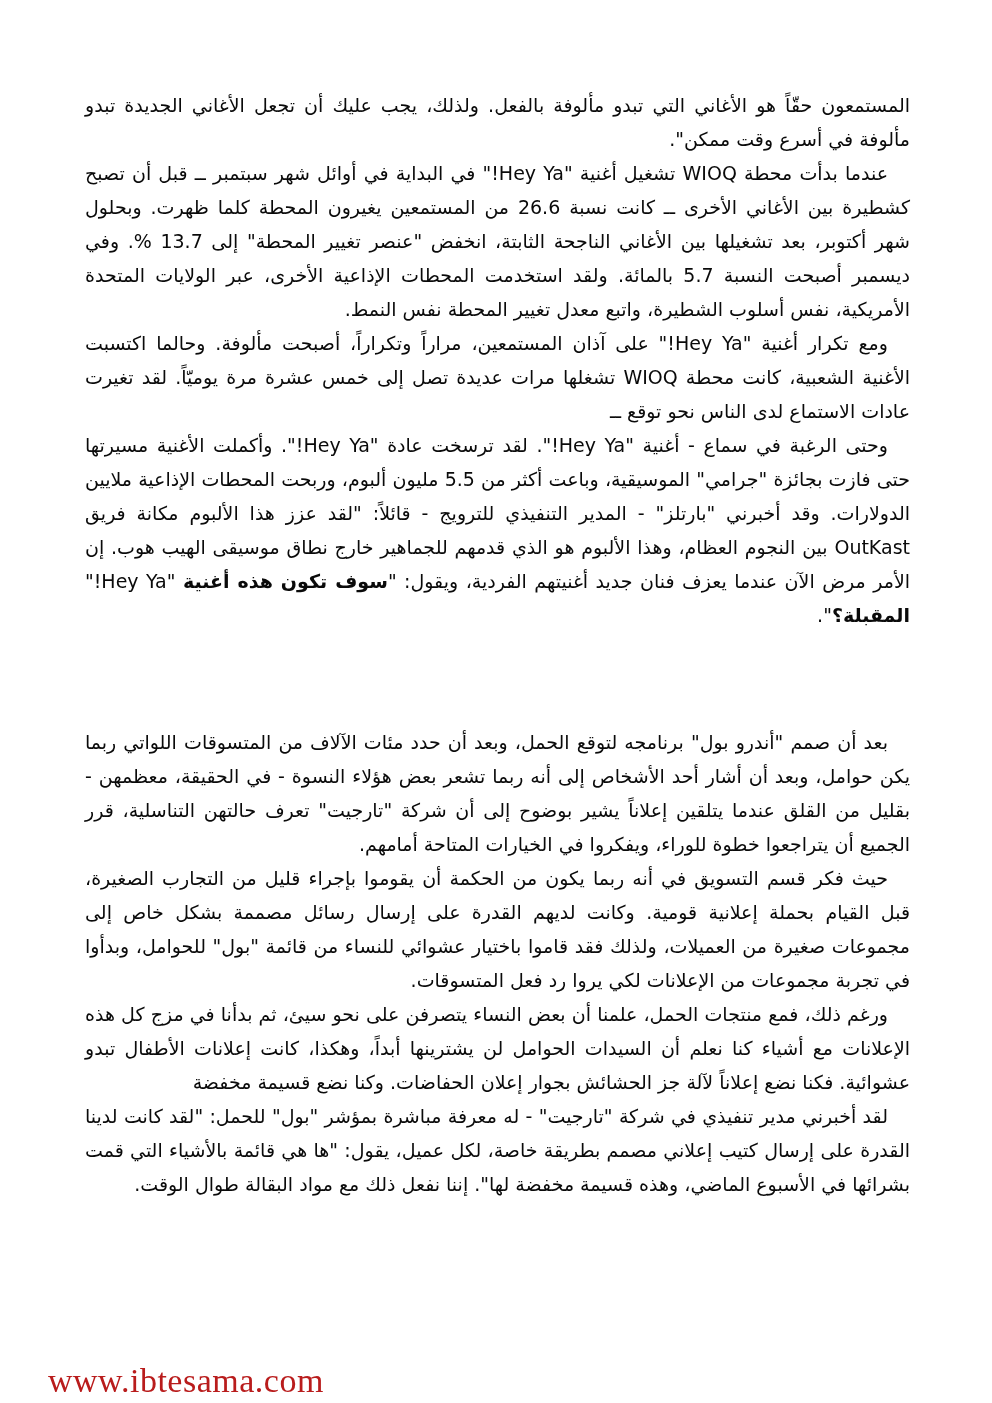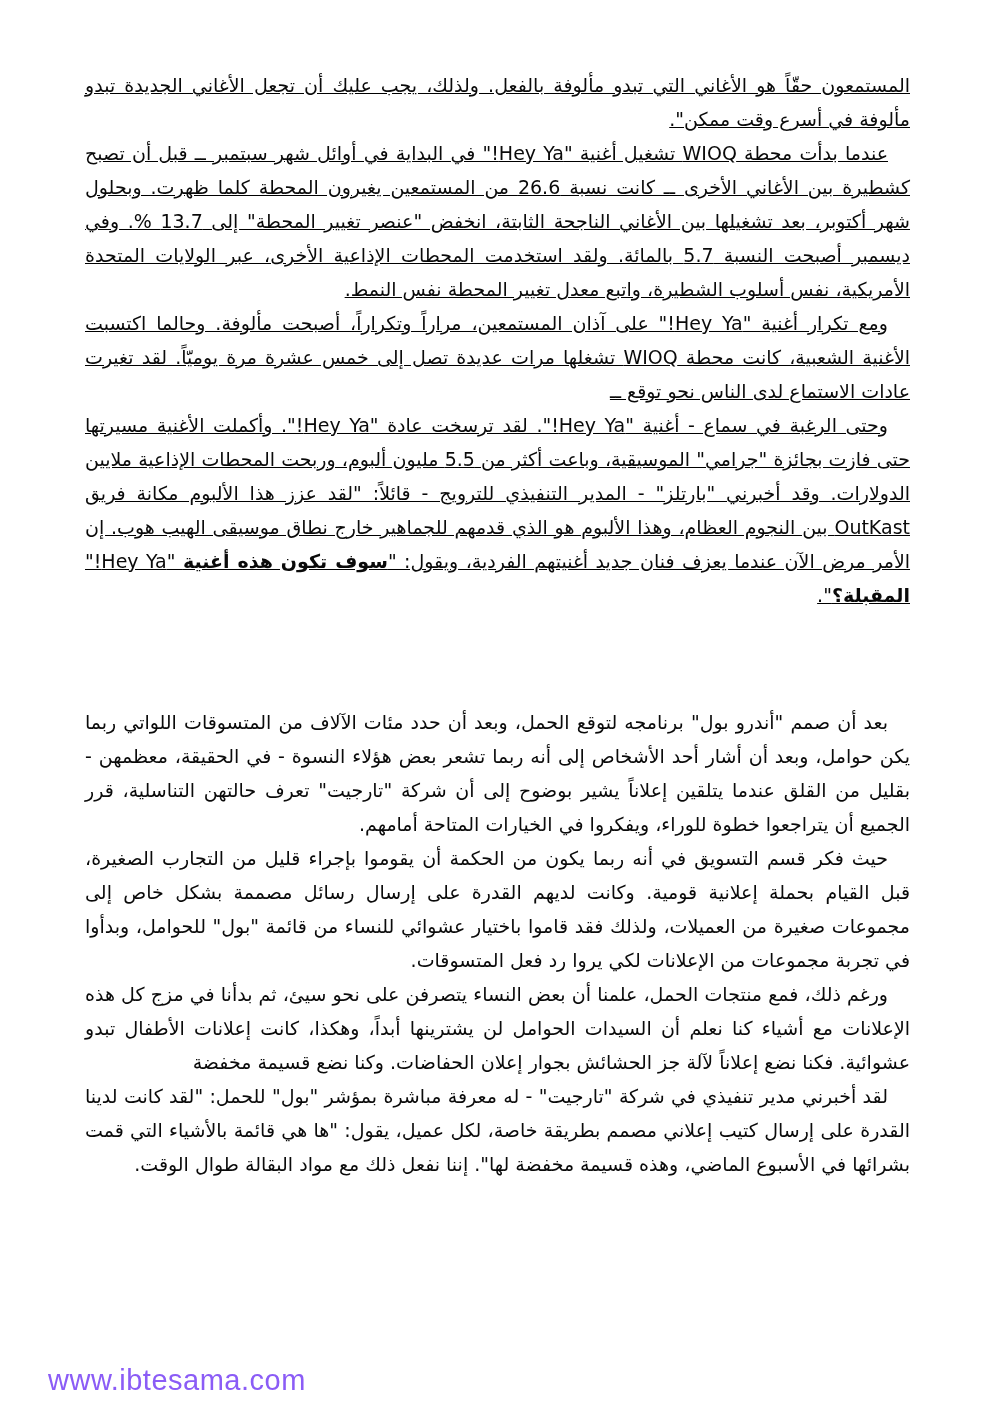--- a/index.html
+++ b/index.html
@@ -28,37 +28,36 @@
     font-size: 19px;
     line-height: 34px;
     text-align: justify;
     text-indent: 22px;
     color: #0a0a0a;
   }
   .section p.no-indent {
     text-indent: 0;
   }
   .section-0 {
-    padding-top: 68px;
-    text-decoration: underline;
+    padding-top: 88px;
   }
   .section-1 {
     margin-top: 93px;
   }
   .bold {
     font-weight: bold;
   }
   .watermark {
     position: absolute;
     left: 48px;
     top: 1366px;
-    font-size: 29px;
+    font-size: 34px;
     line-height: 29px;
-    color: #8b5cf6;
-    font-family: Liberation Sans, sans-serif;
+    color: #b91c1c;
+    font-family: Liberation Serif, serif;
     direction: ltr;
     letter-spacing: 0.5px;
   }
 </style>
 </head>
 <body>
 
 <div class="page">
   <div class="text-block" dir="rtl">
     <div class="section section-0">

